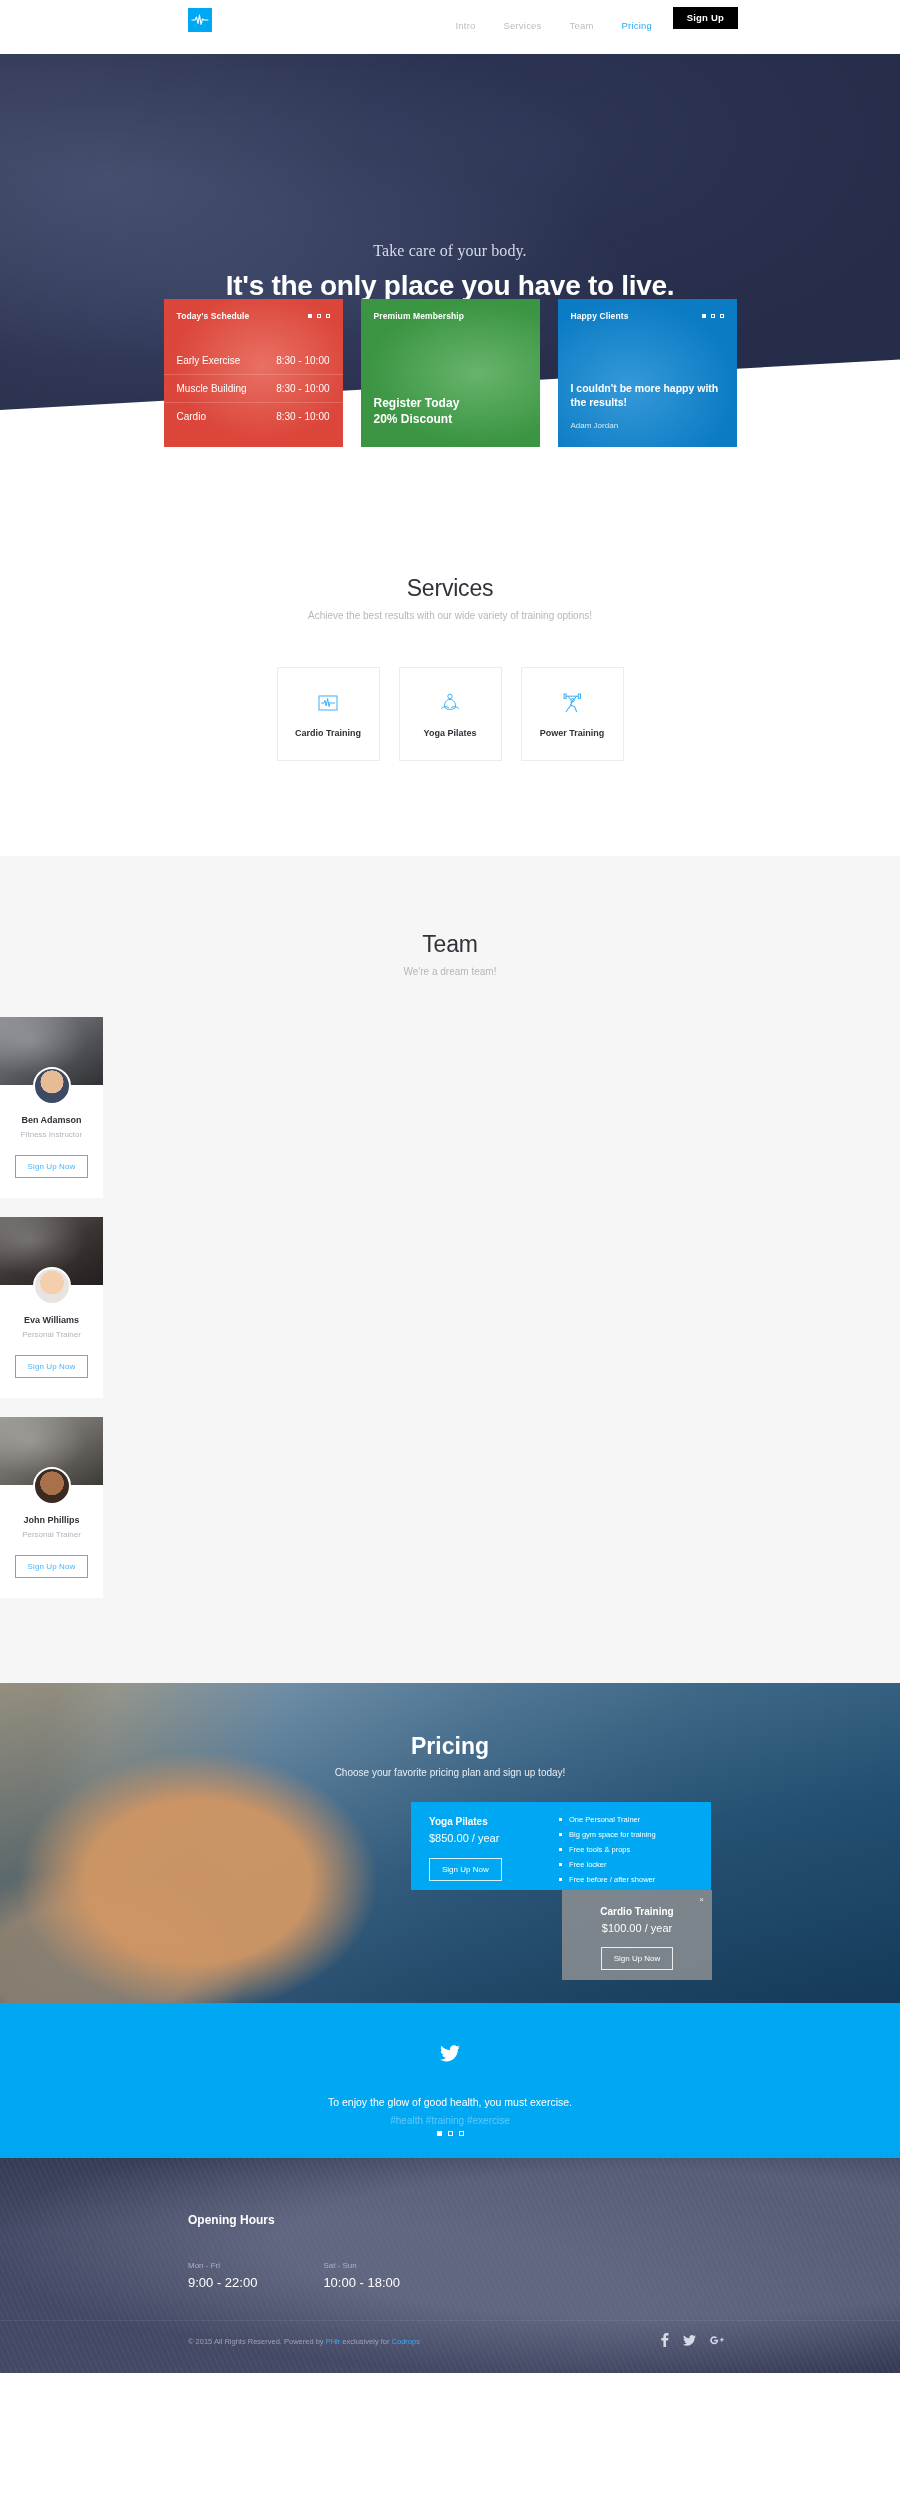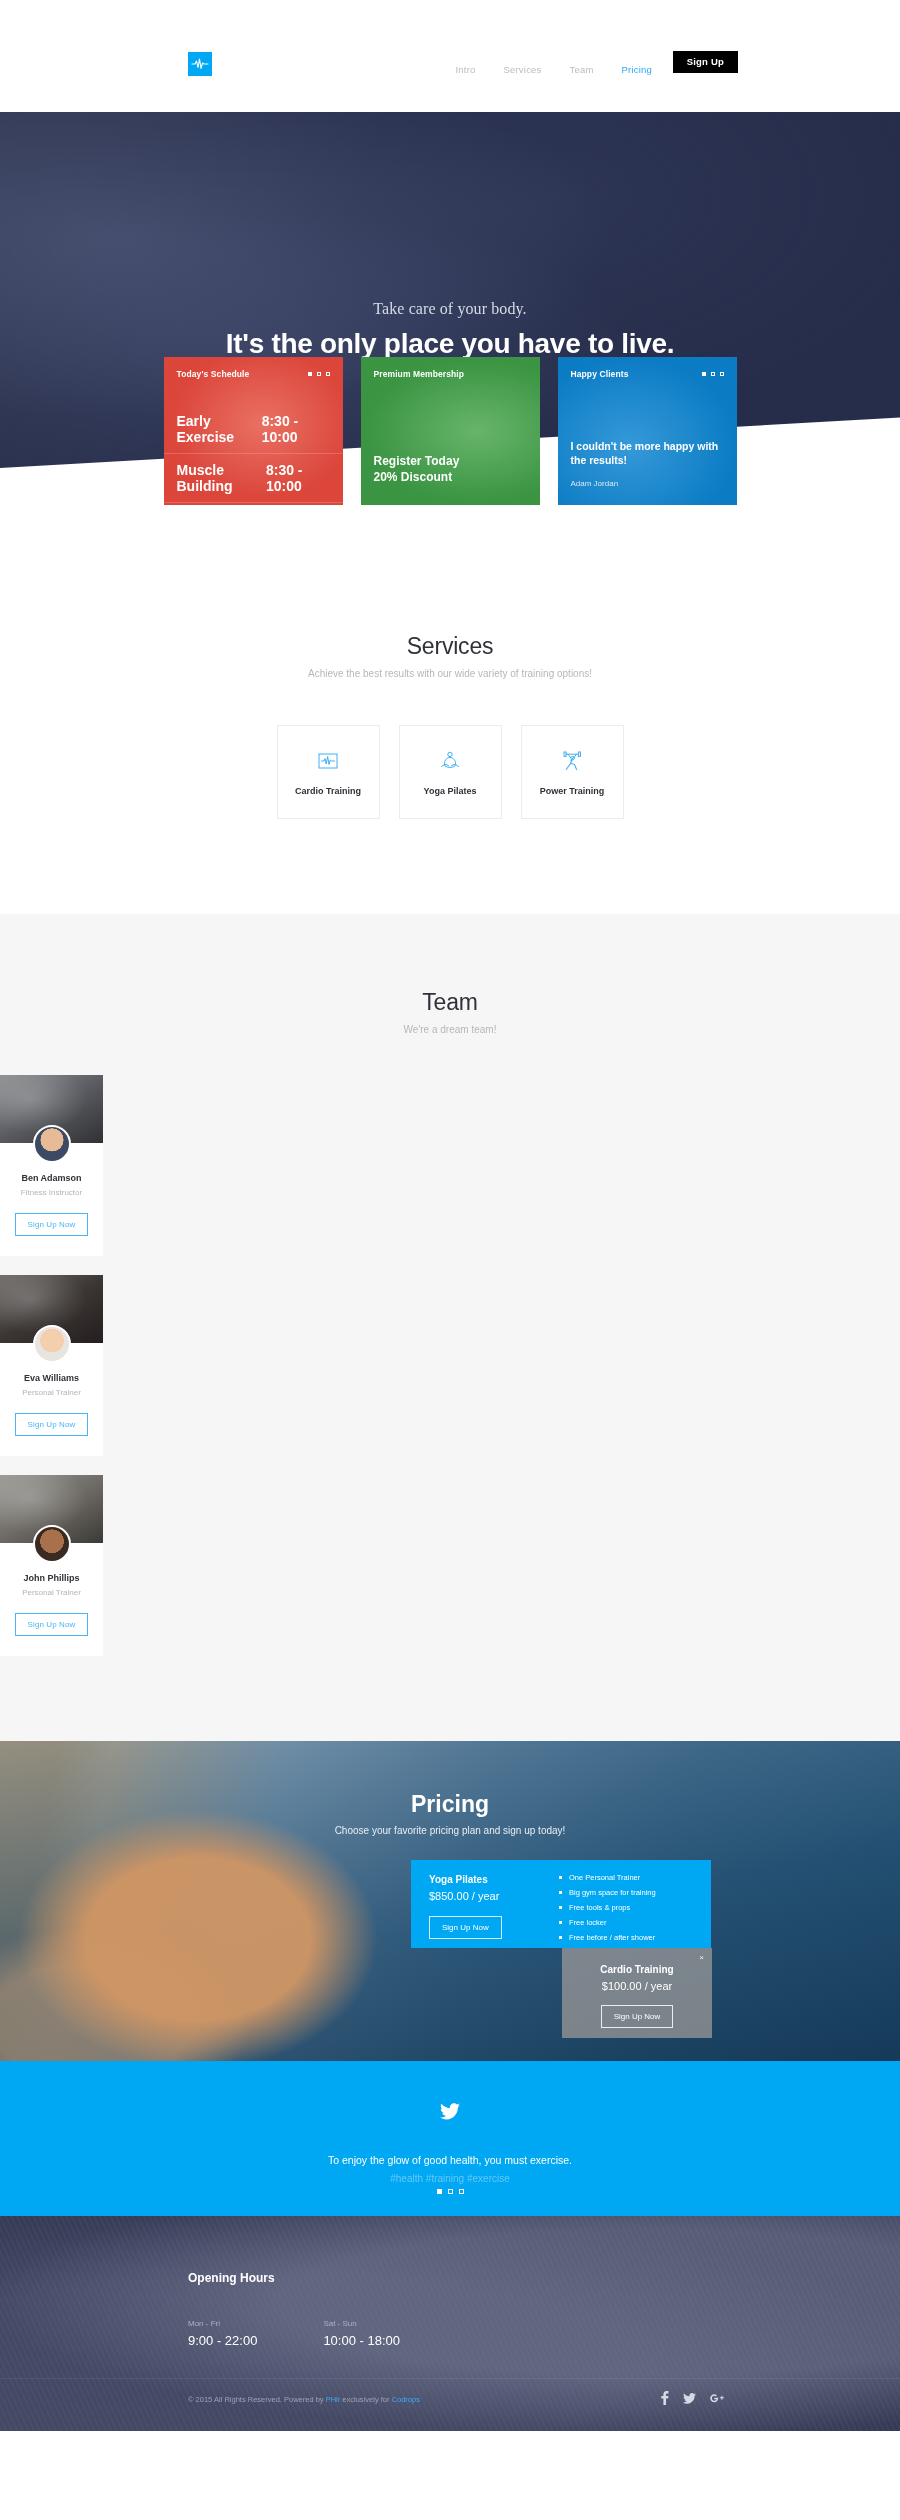--- a/index.html
+++ b/index.html
@@ -6,27 +6,26 @@
   html, body {
     width: 900px;
     font-family: "Liberation Sans", sans-serif;
     background: #ffffff;
     -webkit-font-smoothing: antialiased;
   }
   .page { width: 900px; position: relative; overflow: hidden; }
 
   
   .navbar {
-    height: 68px;
+    height: 54px;
     background: #ffffff;
     display: flex;
     align-items: center;
     position: relative;
     z-index: 40;
-    margin-top: 44px;
   }
   .logo {
     position: absolute;
     left: 188px;
     top: 8px;
     width: 24px;
     height: 24px;
     background: #00a8f3;
     display: flex;
     align-items: center;
@@ -156,22 +155,22 @@
   .card-dots { display: flex; gap: 5px; align-items: center; }
   .card-dots i {
     width: 4px; height: 4px; background: #fff; display: block;
   }
   .card-dots i.hollow { background: transparent; border: 1px solid #fff; width: 4px; height: 4px; }
   .sched-rows { margin-top: 26px; }
   .sched-row {
     display: flex;
     justify-content: space-between;
     padding: 8px 13px;
-    font-size: 14px;
-    font-weight: bold;
+    font-size: 10px;
+    font-weight: normal;
     border-top: 1px solid rgba(255,255,255,.18);
   }
   .sched-row:first-child { border-top: none; }
   .card-body-text {
     position: absolute;
     left: 13px;
     bottom: 20px;
     font-size: 12px;
     font-weight: bold;
     line-height: 1.35;

